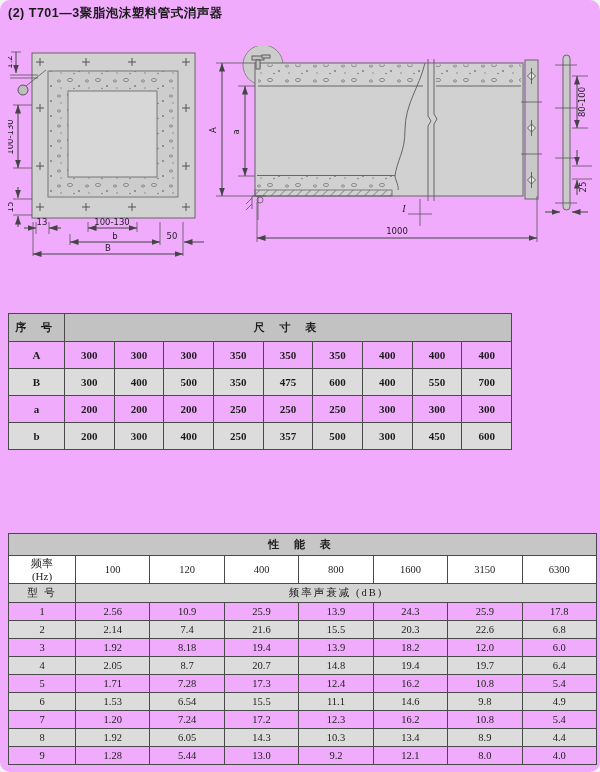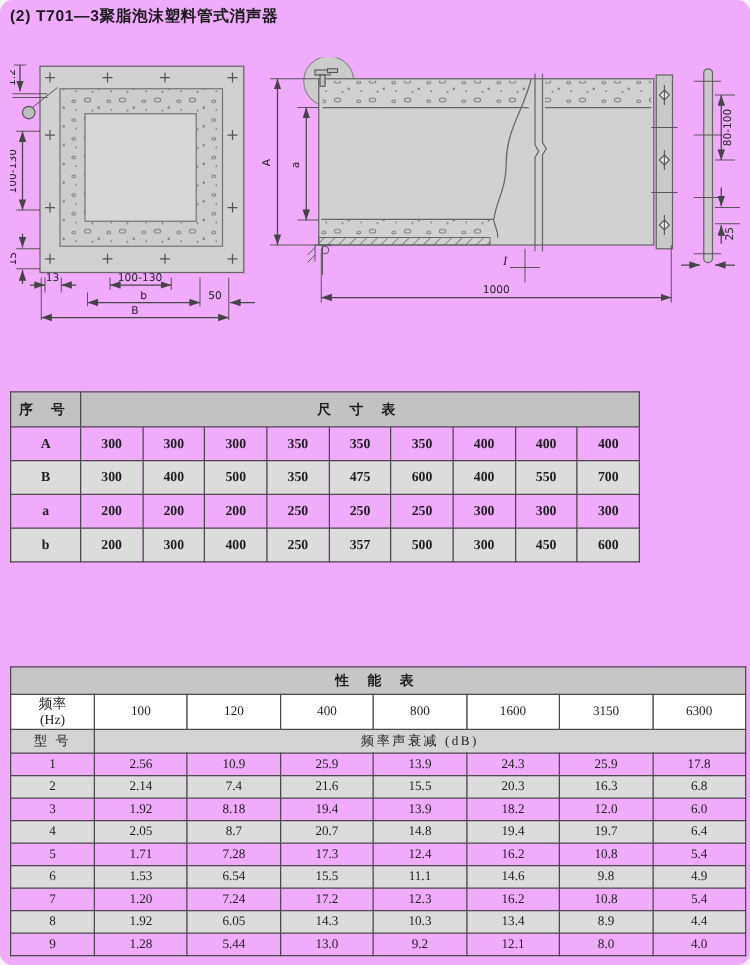--- a/index.html
+++ b/index.html
@@ -280,21 +280,21 @@
           <td>25.9</td>
           <td>17.8</td>
         </tr>
         <tr>
           <td>2</td>
           <td>2.14</td>
           <td>7.4</td>
           <td>21.6</td>
           <td>15.5</td>
           <td>20.3</td>
-          <td>16.3</td>
+          <td>22.6</td>
           <td>6.8</td>
         </tr>
         <tr>
           <td>3</td>
           <td>1.92</td>
           <td>8.18</td>
           <td>19.4</td>
           <td>13.9</td>
           <td>18.2</td>
           <td>12.0</td>

